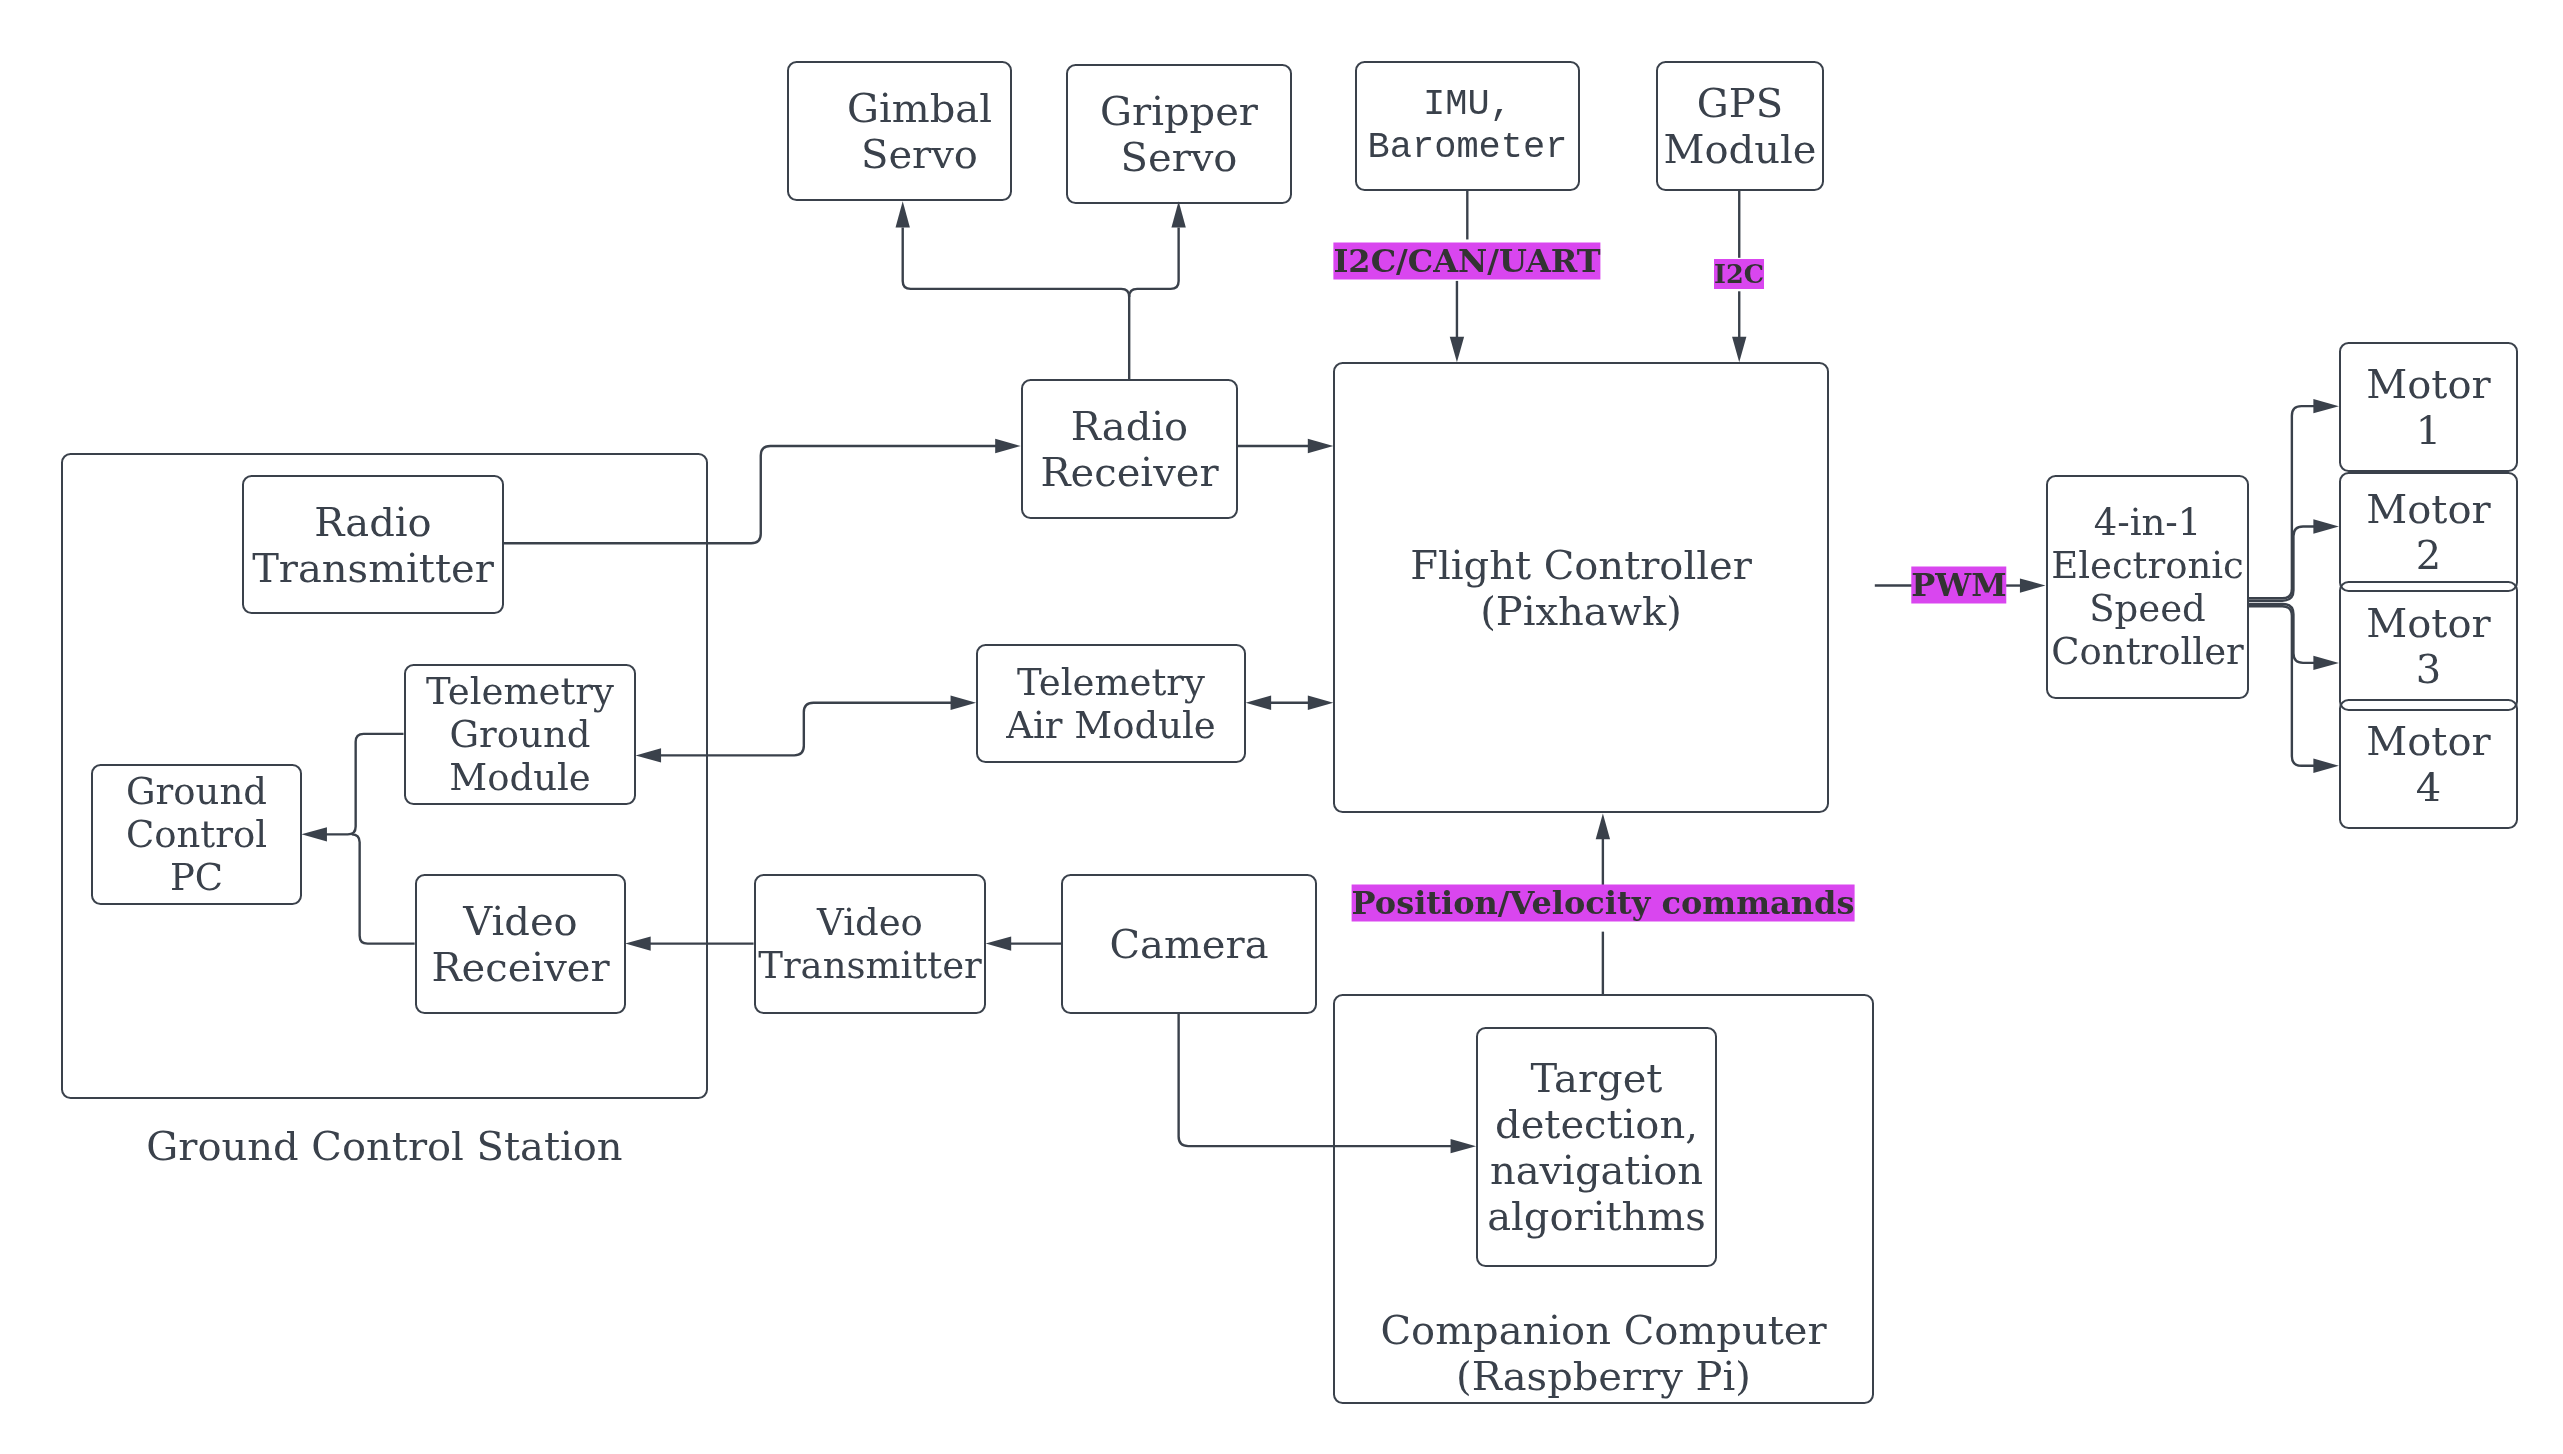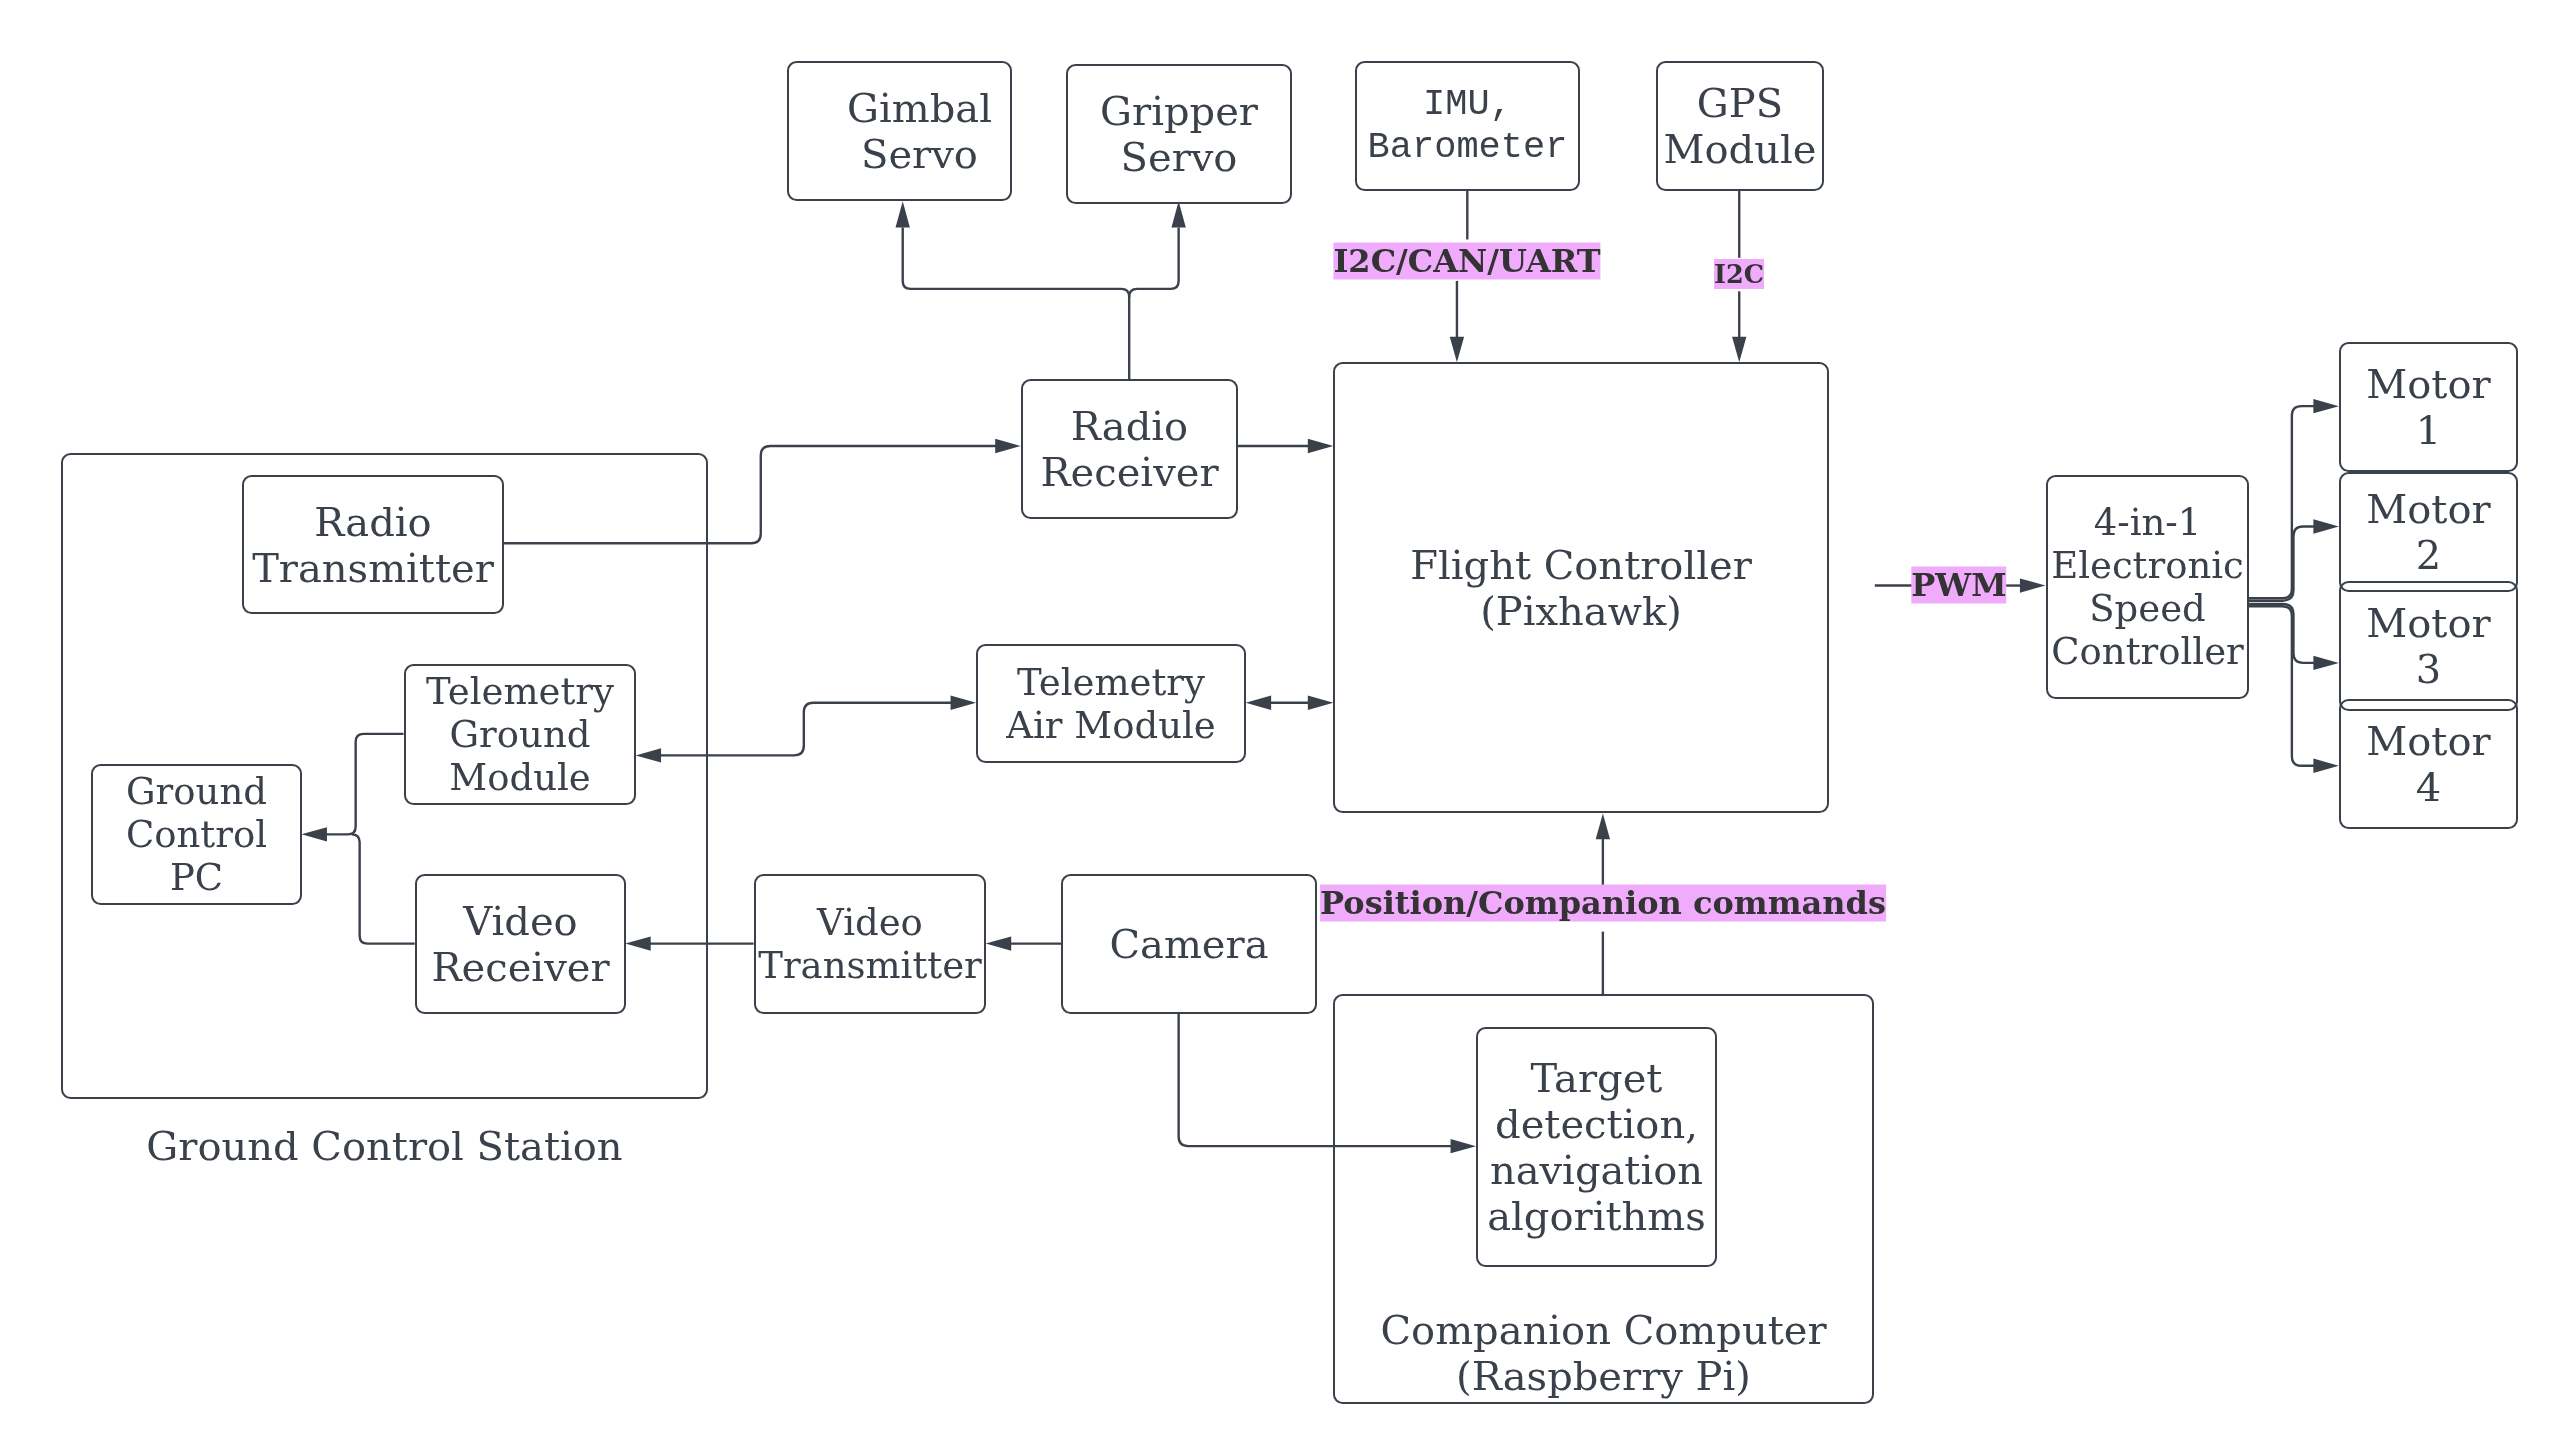--- a/index.html
+++ b/index.html
@@ -7,21 +7,21 @@
          font-family: "DejaVu Serif", "Liberation Serif", serif; color: #3a414b; }
   svg.wires { position: absolute; left: 0; top: 0; width: 2563px; height: 1455px; }
   .box { position: absolute; box-sizing: border-box; border: 2px solid #3a414b; border-radius: 9.6px;
          background: transparent; display: flex; align-items: center; justify-content: center;
          text-align: center; }
   .box .lbl { font-size: 40px; line-height: 46px; white-space: pre-line; color: #3a414b; }
   .box.sm .lbl { font-size: 37px; line-height: 43px; }
   .container { position: absolute; box-sizing: border-box; border: 2px solid #3a414b; border-radius: 9.6px; }
   .container .title { position: absolute; left: 0; right: 0; text-align: center; font-size: 40px;
                       line-height: 46px; white-space: pre-line; color: #3a414b; }
-  .edge-label { position: absolute; font-weight: bold; color: #333333; background: #f0abfc;
+  .edge-label { position: absolute; font-weight: bold; color: #333333; background: #d946ef;
                 font-size: 32px; line-height: 37px; white-space: nowrap; transform: translate(-50%, -50%); }
   .edge-label.small { font-size: 25.5px; line-height: 30px; }
 </style>
 </head>
 <body>
 
 <svg class="wires" viewBox="0 0 3214 1824" xmlns="http://www.w3.org/2000/svg">
   <defs>
     <marker id="ah" viewBox="0 0 10 10" refX="10" refY="5" markerWidth="9" markerHeight="9" markerUnits="userSpaceOnUse" orient="auto">
     </marker>
@@ -175,14 +175,14 @@
 <div class="box" style="left:1476px; top:1027px; width:241px; height:240px;">
   <span class="lbl">Target
 detection,
 navigation
 algorithms</span>
 </div>
 
 <div class="edge-label" style="left:1467px; top:261px;">I2C/CAN/UART</div>
 <div class="edge-label small" style="left:1739px; top:274px;">I2C</div>
 <div class="edge-label" style="left:1959px; top:585px;">PWM</div>
-<div class="edge-label" style="left:1603px; top:903px;">Position/Companion commands</div>
+<div class="edge-label" style="left:1603px; top:903px;">Position/Velocity commands</div>
 
 
 </body></html>

